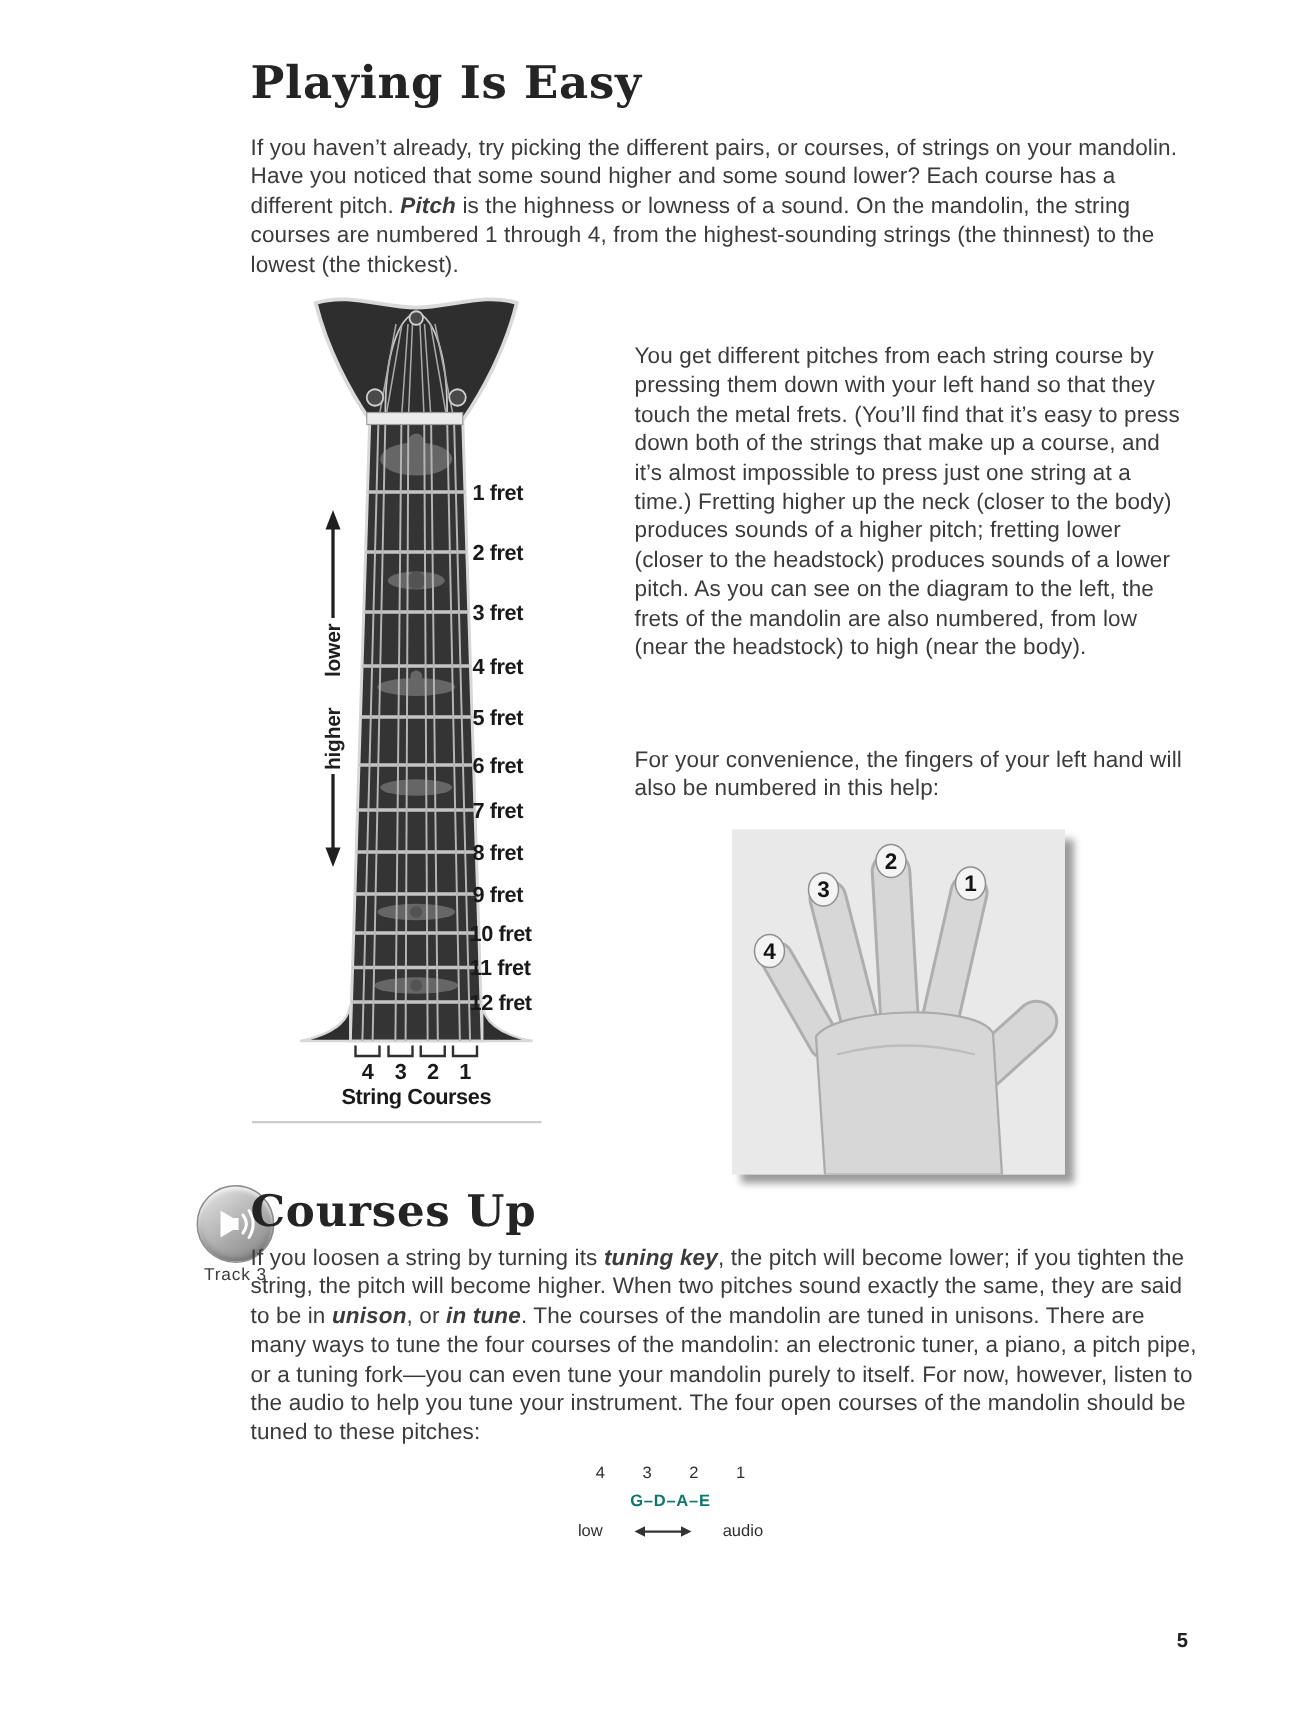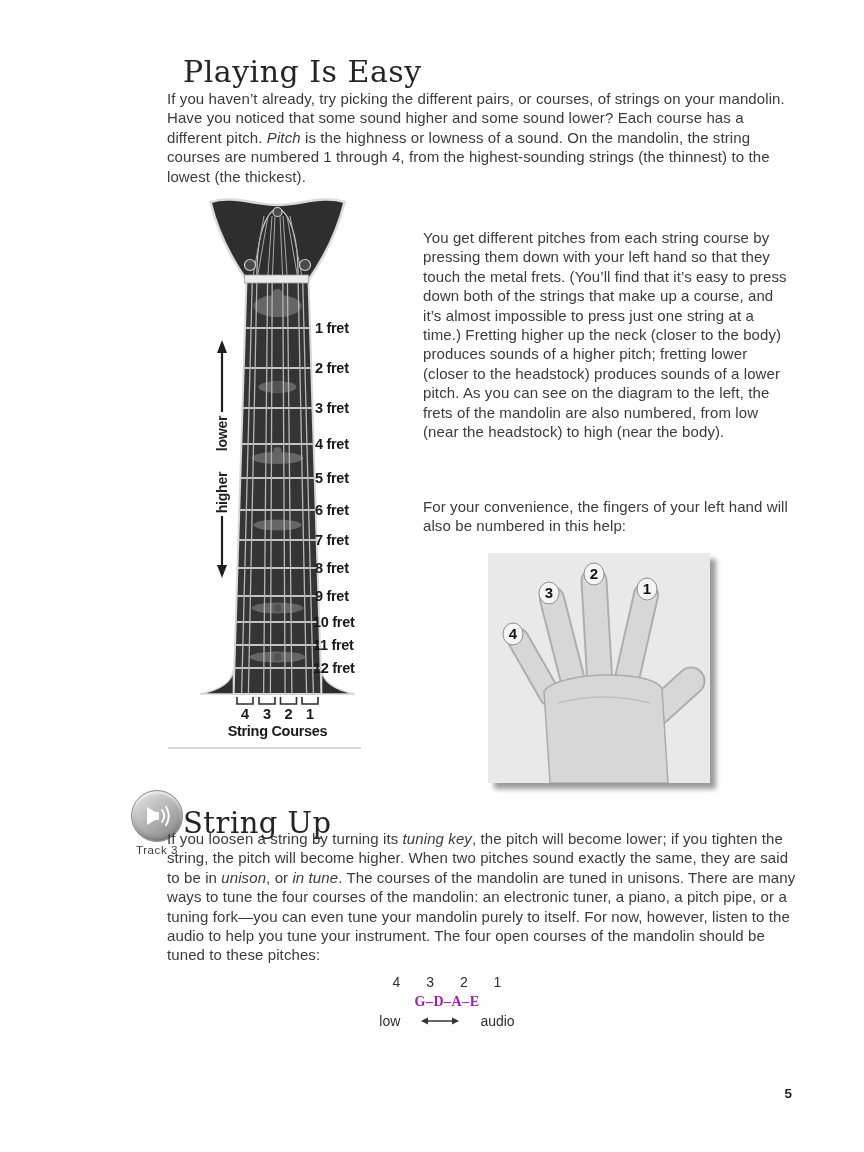--- a/index.html
+++ b/index.html
@@ -1,27 +1,27 @@
 <!DOCTYPE html>
 <html><head>
 <meta charset="utf-8">
 <style>
   html,body { margin:0; padding:0; background:#fff; }
   .page {
     position:relative; width:864px; height:1152px; background:#ffffff;
     font-family:"Liberation Sans", sans-serif; color:#3b3b3b; overflow:hidden;
   }
   .serif-heading {
-    position:absolute; margin:16px; font-family:"DejaVu Serif", serif;
-    font-weight:400; color:#242424; letter-spacing:0.5px;
+    position:absolute; margin:0; font-family:"DejaVu Serif", serif;
+    font-weight:700; color:#242424; letter-spacing:0.5px;
   }
   #main-heading { left:167px; top:38px; font-size:30px; }
   #tuning-heading { left:167px; top:790px; font-size:29px; }
   .body-text { position:absolute; margin:0; font-size:15px; line-height:19.4px; letter-spacing:0.1px; color:#3b3b3b; }
-  .bi { font-weight:normal; font-style:italic; }
+  .bi { font-weight:bold; font-style:italic; }
   #intro-para  { left:167px; top:89px;  width:632px; }
   #pitch-para  { left:423px; top:228px; width:372px; }
   #finger-para { left:423px; top:497px; width:372px; }
   #tuning-para { left:167px; top:829px; width:634px; }
 
   
   #fretboard-svg { position:absolute; left:160px; top:190px; }
   .dlabel { font-family:"Liberation Sans", sans-serif; font-weight:700; font-size:14.5px; letter-spacing:-0.3px; fill:#191919; }
   .dlabel-c { text-anchor:middle; }
   .rot-label { font-family:"Liberation Sans", sans-serif; font-weight:700; font-size:14px; letter-spacing:-0.2px; fill:#1f1f1f; text-anchor:middle; }
@@ -35,23 +35,23 @@
   #audio-marker { position:absolute; left:108px; top:790px; width:54px; text-align:center;margin-left:22px; }
   #speaker-circle {
     width:50px; height:50px; margin:0 auto; border-radius:50%;
     background:linear-gradient(145deg,#ececec 0%,#c3c3c3 35%,#9a9a9a 75%,#7e7e7e 100%);
     border:1px solid #8c8c8c; box-shadow:inset 0 2px 3px rgba(255,255,255,0.8), inset 0 -2px 4px rgba(0,0,0,0.25);
     display:flex; align-items:center; justify-content:center;
   }
   #track-label { margin-top:2px; font-size:11.5px; letter-spacing:0.6px; color:#3d3d3d; }
 
   
-  #pitch-block { position:absolute; left:347px; top:973px; width:200px; text-align:center; font-size:14px; color:#2e2e2e; }
+  #pitch-block { position:absolute; left:347px; top:973px; width:200px; text-align:center; font-size:11px; color:#2e2e2e; }
   #pitch-course-row { letter-spacing:11px; padding-left:11px; line-height:19px; }
-  #pitch-notes { font-weight:700; line-height:19px; letter-spacing:0.5px; color:#a21caf;font-family:Liberation Serif, serif; }
+  #pitch-notes { font-weight:700; line-height:19px; letter-spacing:0.5px; color:#0f766e; }
   #pitch-range { line-height:20px; display:flex; align-items:center; justify-content:center; gap:20px; }
 
   #page-number { position:absolute; left:700px; top:1086px; width:92px; text-align:right;
     font-size:13.5px; font-weight:700; color:#222; }
 </style>
 </head>
 <body>
 
 <div class="page">
 
@@ -221,21 +221,21 @@
       <svg width="32" height="32" viewBox="0 0 32 32">
         <polygon points="6,7 16,13 16,19 6,25" fill="#ffffff"></polygon>
         <rect x="15" y="12" width="3" height="8" fill="#ffffff"></rect>
         <path d="M21,10 Q25.5,16 21,22" fill="none" stroke="#ffffff" stroke-width="2" stroke-linecap="round"></path>
         <path d="M25,7 Q30.5,16 25,25" fill="none" stroke="#ffffff" stroke-width="2" stroke-linecap="round"></path>
       </svg>
     </div>
     <div id="track-label">Track 3</div>
   </div>
 
-  <h2 id="tuning-heading" class="serif-heading">String Up</h2>
+  <h2 id="tuning-heading" class="serif-heading">Courses Up</h2>
 
   <p id="tuning-para" class="body-text"><span>If you loosen a string by turning its </span><span class="bi">tuning key</span><span>, the pitch will become lower; if you tighten the string, the pitch will become higher. When two pitches sound exactly the same, they are said to be in </span><span class="bi">unison</span><span>, or </span><span class="bi">in tune</span><span>. The courses of the mandolin are tuned in unisons. There are many ways to tune the four courses of the mandolin: an electronic tuner, a piano, a pitch pipe, or a tuning fork—you can even tune your mandolin purely to itself. For now, however, listen to the audio to help you tune your instrument. The four open courses of the mandolin should be tuned to these pitches:</span></p>
 
   <div id="pitch-block">
     <div id="pitch-course-row">4 3 2 1</div>
     <div id="pitch-notes">G–D–A–E</div>
     <div id="pitch-range">
       <span>low</span>
       <svg width="40" height="12" viewBox="0 0 40 12">
         <line x1="7" y1="6" x2="33" y2="6" stroke="#333" stroke-width="1.5"></line>

